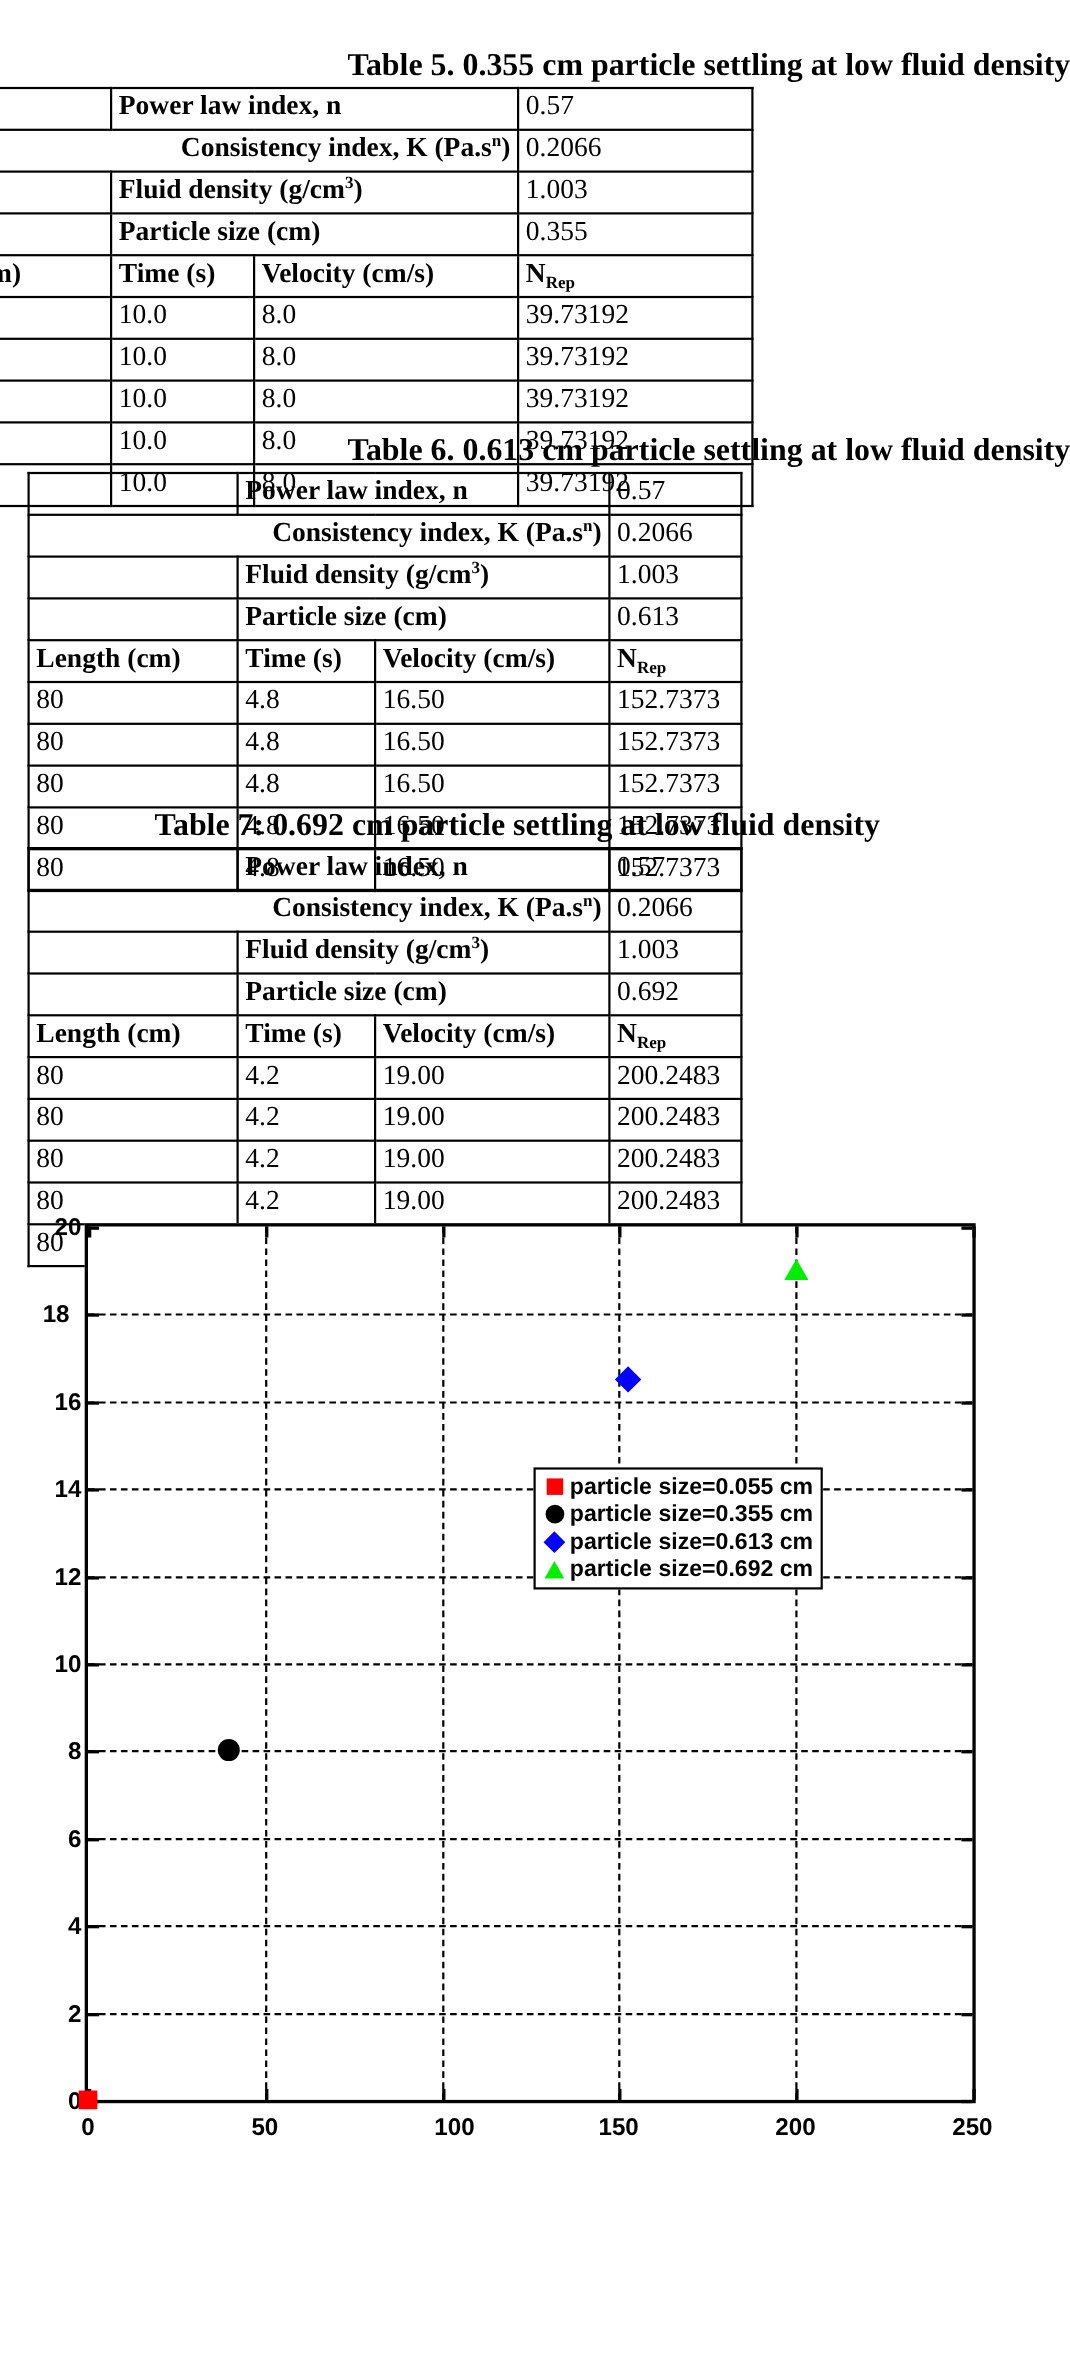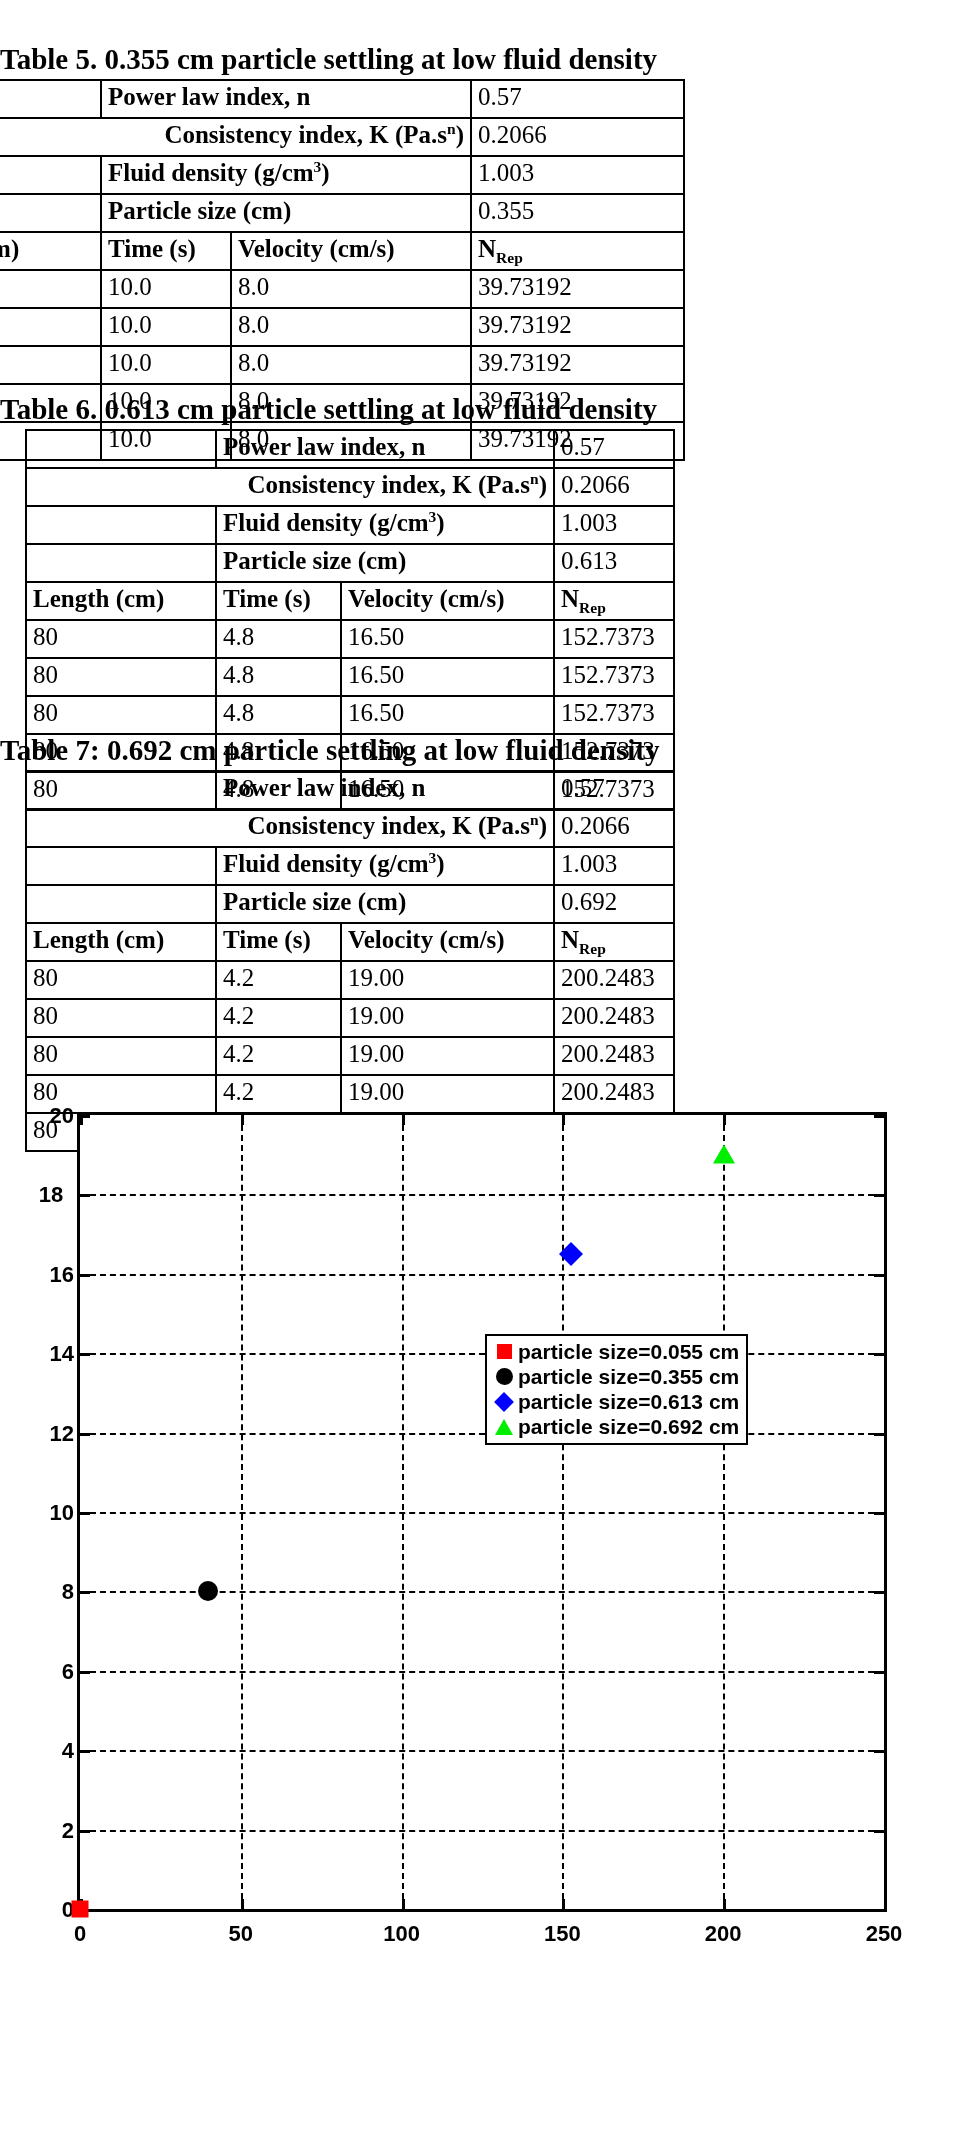--- a/index.html
+++ b/index.html
@@ -3,21 +3,21 @@
 <meta charset="utf-8">
 <style>
   html,body{margin:0;padding:0;background:#fff;}
   body{width:973px;height:2149px;position:relative;font-family:"Liberation Serif",serif;color:#000;overflow:hidden;}
   .page{position:relative;width:973px;height:2149px;}
 
   
   .tbl-title{
     font-family:"Liberation Serif",serif;
     font-weight:bold;font-size:29px;line-height:1.05;
-    text-align:left;white-space:nowrap;
+    text-align:right;white-space:nowrap;
   }
 
   
   table.doc{
     border-collapse:collapse;
     table-layout:fixed;
     font-family:"Liberation Serif",serif;
     font-size:25px;
   }
   table.doc td{
@@ -388,21 +388,21 @@
         <div class="tickmark-y" style="top: 0px;"></div>
         <div class="tickmark-y2" style="top: 0px;"></div>
         <div class="tickl-x" style="left: -30px;">0</div>
         <div class="tickmark-x" style="left: 0px;"></div>
         <div class="tickmark-x2" style="left: 0px;"></div>
         <div class="gl-v" style="left: 160.8px;"></div>
         <div class="tickl-x" style="left: 130.8px;">50</div>
         <div class="tickmark-x" style="left: 160.8px;"></div>
         <div class="tickmark-x2" style="left: 160.8px;"></div>
         <div class="gl-v" style="left: 321.6px;"></div>
-        <div class="tickl-x" style="left: 291.6px;">100</div>
+        <div class="tickl-x" style="left: 291.6px; text-align: right;">100</div>
         <div class="tickmark-x" style="left: 321.6px;"></div>
         <div class="tickmark-x2" style="left: 321.6px;"></div>
         <div class="gl-v" style="left: 482.4px;"></div>
         <div class="tickl-x" style="left: 452.4px;">150</div>
         <div class="tickmark-x" style="left: 482.4px;"></div>
         <div class="tickmark-x2" style="left: 482.4px;"></div>
         <div class="gl-v" style="left: 643.2px;"></div>
         <div class="tickl-x" style="left: 613.2px;">200</div>
         <div class="tickmark-x" style="left: 643.2px;"></div>
         <div class="tickmark-x2" style="left: 643.2px;"></div>

